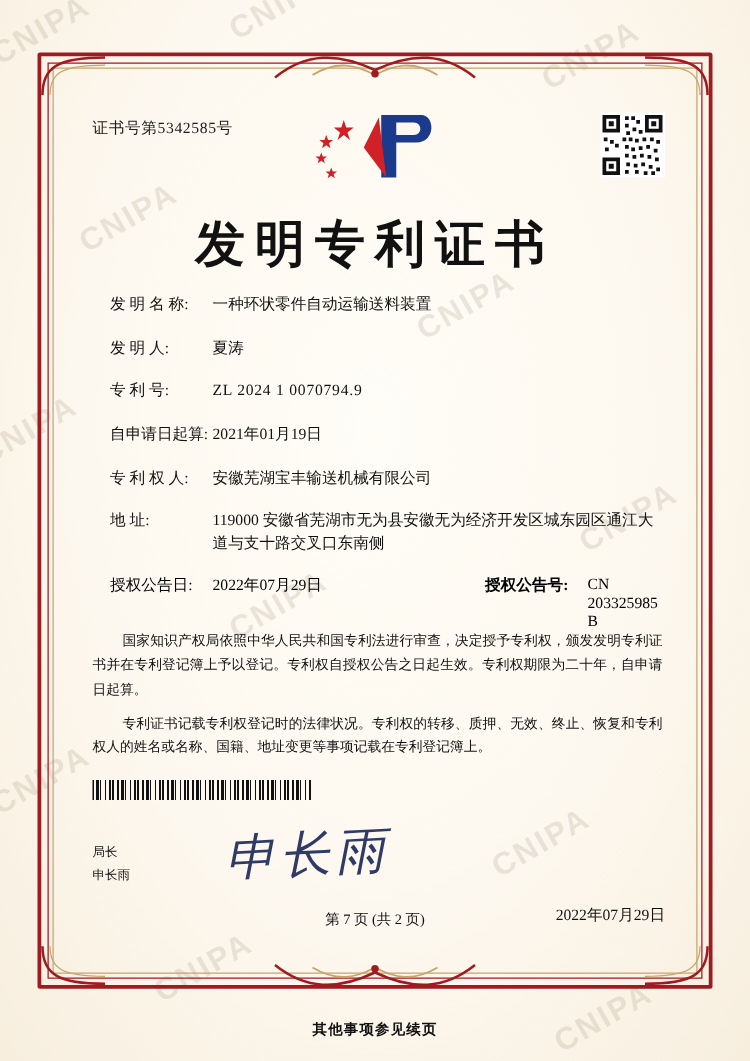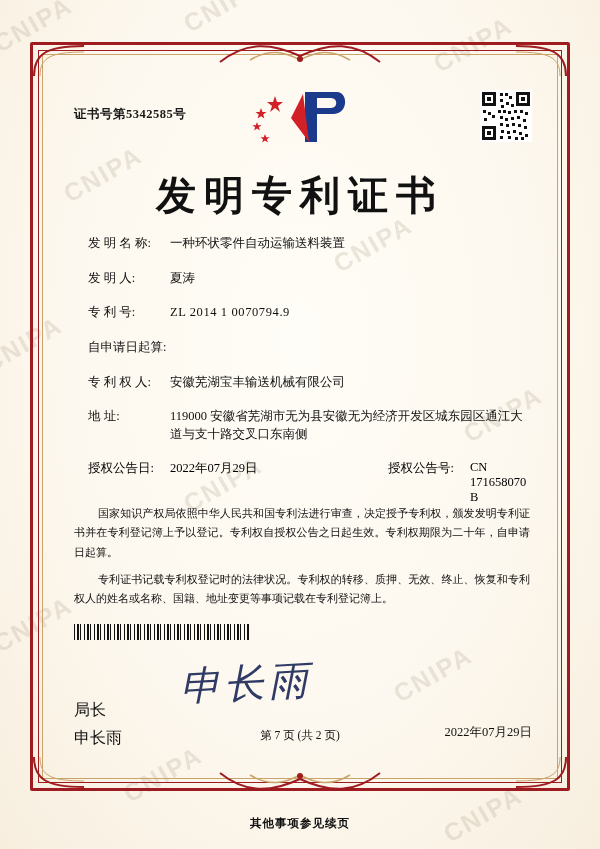--- a/index.html
+++ b/index.html
@@ -91,25 +91,24 @@
     left: 60px;
     top: 76px;
     right: 60px;
     bottom: 80px;
   }
 
   
   .cert-no {
     position: absolute;
     left: 14px;
-    top: 30px;
+    top: 18px;
     font-size: 12.5px;
     color: #1a1a1a;
     letter-spacing: 0.5px;
-    font-weight: bold;
   }
 
   .logo {
     position: absolute;
     left: 50%;
     transform: translateX(-50%);
     top: 8px;
     width: 110px;
     height: 66px;
   }
@@ -181,20 +180,21 @@
   }
   .two-col .lbl {
     width: 82px;
     flex: 0 0 82px;
     white-space: nowrap;
   }
   .two-col .lbl2 {
     width: 82px;
     flex: 0 0 82px;
     white-space: nowrap;
+    font-weight: bold;
   }
 
   .paragraphs {
     position: absolute;
     left: 14px;
     right: 10px;
     top: 400px;
     font-size: 11px;
     line-height: 1.75;
     color: #111;
@@ -216,22 +216,22 @@
       to right,
       #111 0px, #111 1px, transparent 1px, transparent 3px,
       #111 3px, #111 5px, transparent 5px, transparent 6px,
       #111 6px, #111 7px, transparent 7px, transparent 10px
     );
   }
 
   .director-block {
     position: absolute;
     left: 14px;
-    top: 620px;
-    font-size: 16px;
+    top: 598px;
+    font-size: 10px;
     line-height: 1.75;
     color: #111;
   }
 
   .signature {
     position: absolute;
     left: 120px;
     top: 580px;
     font-size: 40px;
     color: #1e2a5a;
@@ -409,42 +409,43 @@
       <div class="field-row">
         <div class="field-label">发 明 名 称:</div>
         <div class="field-value">一种环状零件自动运输送料装置</div>
       </div>
       <div class="field-row">
         <div class="field-label">发 明 人:</div>
         <div class="field-value">夏涛</div>
       </div>
       <div class="field-row">
         <div class="field-label">专 利 号:</div>
-        <div class="field-value mono">ZL 2014 1 0070794.9</div>
+        <div class="field-value mono">ZL 2024 1 0070794.9</div>
       </div>
       <div class="field-row">
         <div class="field-label">自申请日起算:</div>
+        <div class="field-value">2021年01月19日</div>
       </div>
       <div class="field-row">
         <div class="field-label">专 利 权 人:</div>
         <div class="field-value">安徽芜湖宝丰输送机械有限公司</div>
       </div>
       <div class="field-row">
         <div class="field-label">地       址:</div>
         <div class="field-value">119000 安徽省芜湖市无为县安徽无为经济开发区城东园区通江大道与支十路交叉口东南侧</div>
       </div>
 
       <div class="two-col">
         <div class="left">
           <div class="lbl">授权公告日:</div>
           <div>2022年07月29日</div>
         </div>
         <div class="right">
           <div class="lbl2">授权公告号:</div>
-          <div>CN 171658070 B</div>
+          <div>CN 203325985 B</div>
         </div>
       </div>
     </div>
 
     <div class="paragraphs">
       <p>国家知识产权局依照中华人民共和国专利法进行审查，决定授予专利权，颁发发明专利证书并在专利登记簿上予以登记。专利权自授权公告之日起生效。专利权期限为二十年，自申请日起算。</p>
       <p>专利证书记载专利权登记时的法律状况。专利权的转移、质押、无效、终止、恢复和专利权人的姓名或名称、国籍、地址变更等事项记载在专利登记簿上。</p>
     </div>
 
     <div class="barcode"></div>

